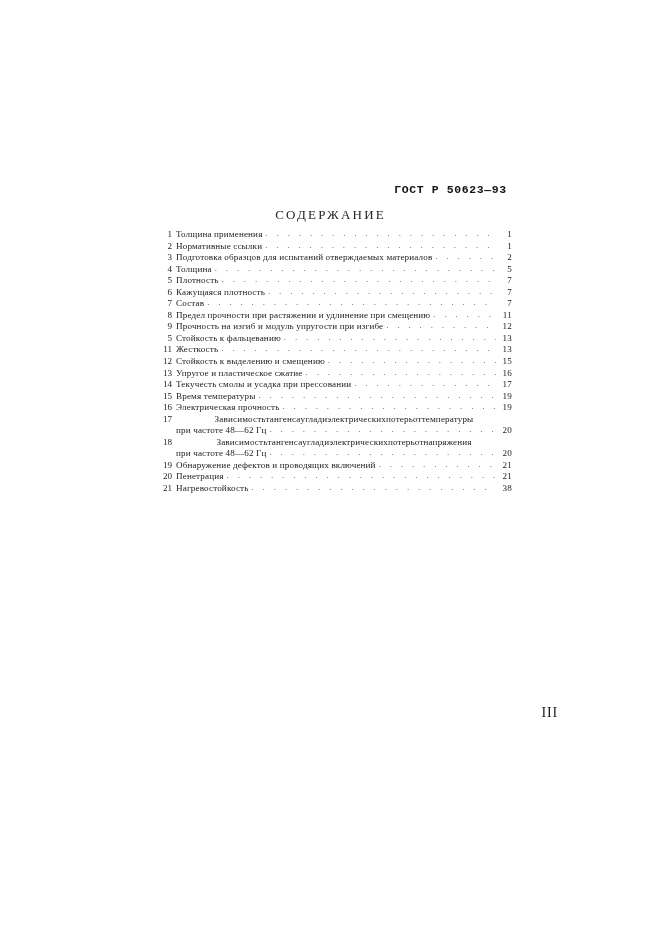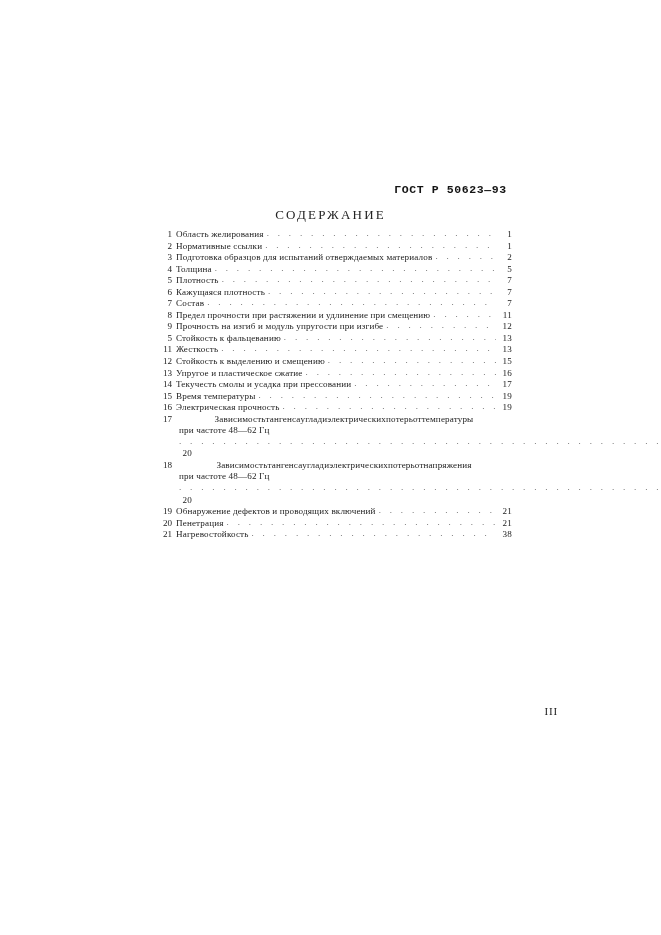--- a/index.html
+++ b/index.html
@@ -93,49 +93,48 @@
     content: ". . . . . . . . . . . . . . . . . . . . . . . . . . . . . . . . . . . . . . . . . . . . . . . . . . . . . . . . . . . . . . . .";
   }
   .toc-page {
     flex: 0 0 auto;
     min-width: 13px;
     text-align: right;
     letter-spacing: 0.2px;
   }
   .toc-row.cont {
     padding-left: 16px;
-    flex-direction: column;
   }
   .toc-row.cont .toc-label {
     flex: 0 0 auto;
   }
   .folio {
     position: absolute;
     right: 103px;
     top: 705px;
-    font-size: 11px;
+    font-size: 14px;
     letter-spacing: 0.8px;
     color: #1c1c1c;
     margin-left: 16px;
   }
 </style>
 </head>
 <body>
 
 <div class="page">
 
   <div class="std-header">ГОСТ Р 50623—93</div>
 
   <div class="toc-title">СОДЕРЖАНИЕ</div>
 
   <div class="toc">
 
     <div class="toc-row">
       <span class="toc-num">1</span>
-      <span class="toc-label">Область  желирования</span>
+      <span class="toc-label">Толщина  применения</span>
       <span class="toc-dots"></span>
       <span class="toc-page">1</span>
     </div>
 
     <div class="toc-row">
       <span class="toc-num">2</span>
       <span class="toc-label">Нормативные  ссылки</span>
       <span class="toc-dots"></span>
       <span class="toc-page">1</span>
     </div>

